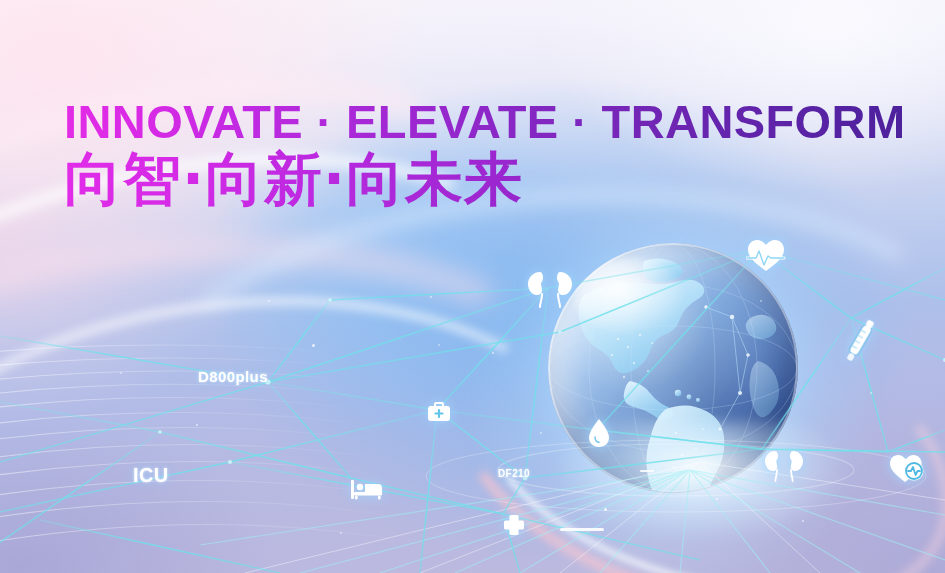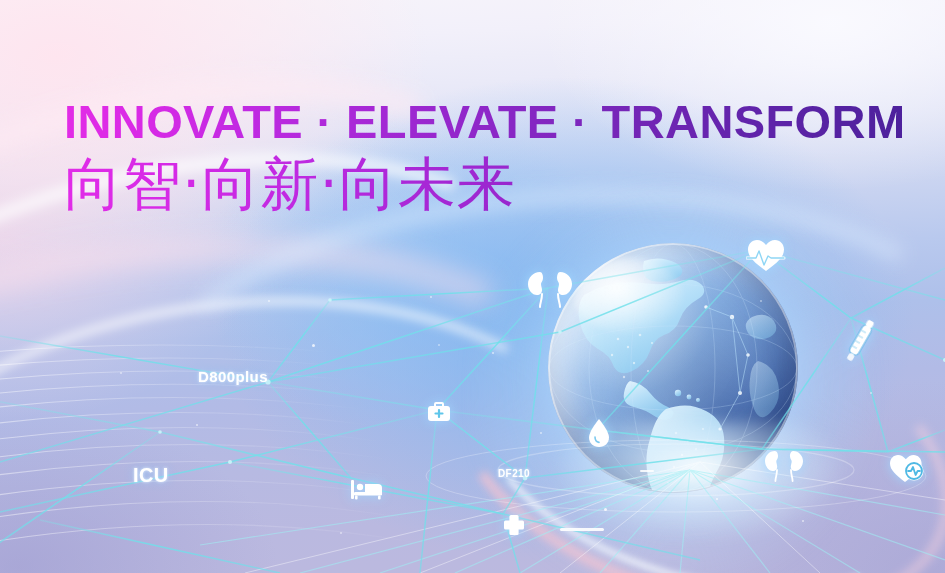--- a/index.html
+++ b/index.html
@@ -193,23 +193,22 @@
       #7626b8 66%,
       #6324ac 80%,
       #5522a2 92%,
       #4d219c 100%);
     -webkit-background-clip:text;
     background-clip:text;
     color:transparent;
     -webkit-text-fill-color:transparent;
   }
   .h-cn {
-    margin-top:5px;
     font-size:58px;
-    font-weight:normal;
+    font-weight:bold;
     letter-spacing:1px;
     line-height:1.1;
     white-space:nowrap;
     background:linear-gradient(90deg,
       #e12ce8 0%,
       #d42ae6 14%,
       #bb29e0 30%,
       #a027d2 48%,
       #8726c4 64%,
       #7325b6 80%,

